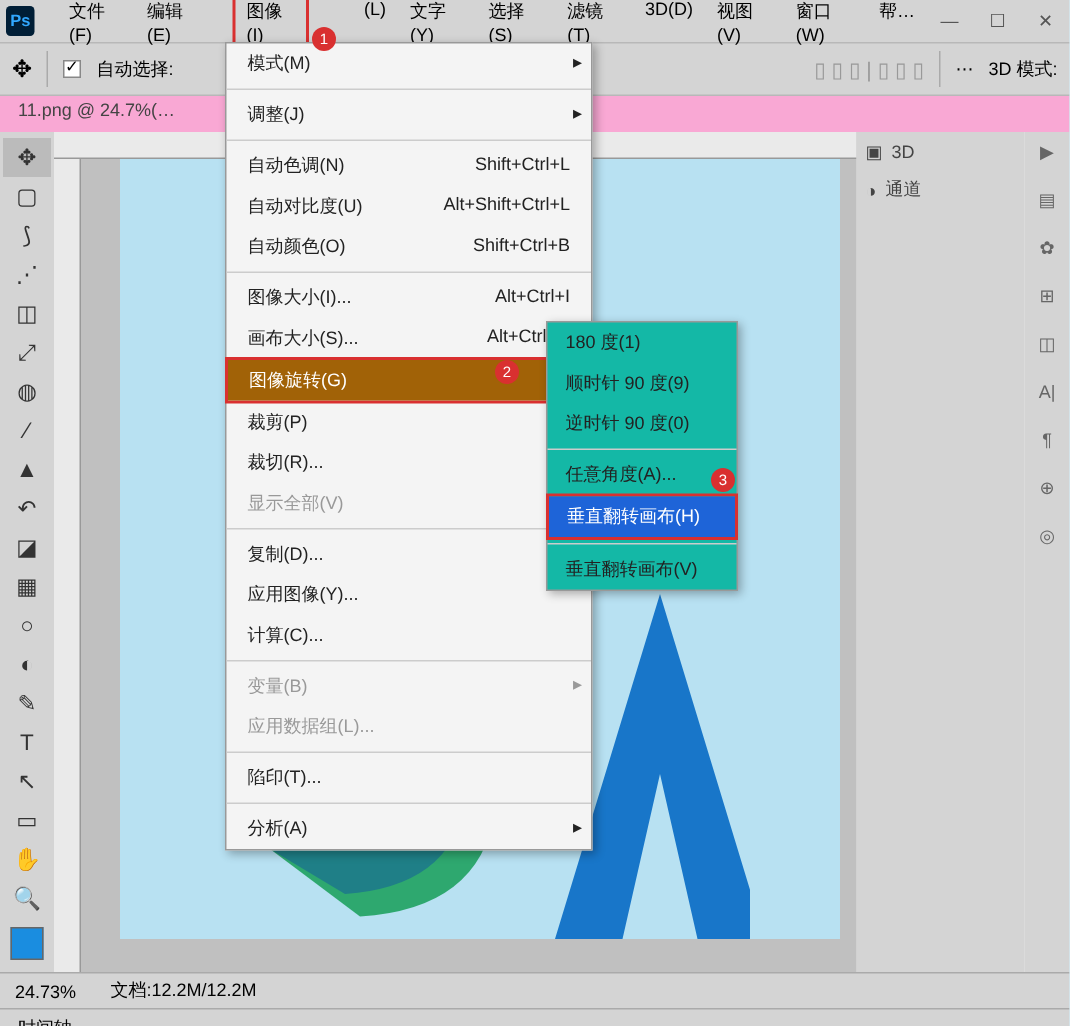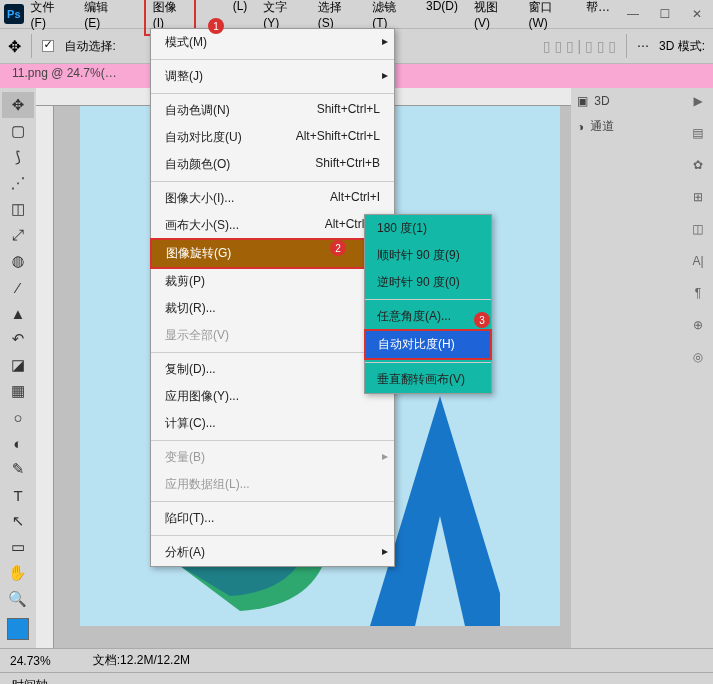--- a/index.html
+++ b/index.html
@@ -1,18 +1,18 @@
 <!DOCTYPE html>
 <html><head>
 <meta charset="utf-8">
 <style>
 *{margin:0;padding:0;box-sizing:border-box;font-family:"Microsoft YaHei",sans-serif;font-size:12px}
 body{background:#f0f0f0;width:713px;height:684px;overflow:hidden;position:relative}
 .titlebar{height:28px;background:#d4d4d4;display:flex;align-items:center;padding:0 0 0 4px}
-.ps-logo{width:20px;height:20px;background:#001e36;color:#31a8ff;display:flex;align-items:center;justify-content:center;font-weight:bold;border-radius:3px;margin-right:0;font-size:11px}
+.ps-logo{width:20px;height:20px;background:#001e36;color:#31a8ff;display:flex;align-items:center;justify-content:center;font-weight:bold;border-radius:3px;margin-right:16px;font-size:11px}
 .menubar{display:flex;gap:2px}
 .menuitem{padding:4px 7px;cursor:pointer}
 .menuitem.hl{border:2px solid #d93030;margin:-2px 12px}
 .winbtns{margin-left:auto;display:flex}
 .winbtn{width:32px;height:28px;display:flex;align-items:center;justify-content:center;color:#555}
 .optbar{height:36px;background:#d4d4d4;border-top:1px solid #b8b8b8;border-bottom:1px solid #b8b8b8;display:flex;align-items:center;padding:0 8px;gap:10px}
 .move-icn{font-size:16px}
 .chk{width:12px;height:12px;border:1px solid #888;display:inline-block;background:#fff;position:relative}
 .chk.on::after{content:"✓";position:absolute;top:-3px;left:0;font-size:11px}
 .sep{width:1px;height:24px;background:#aaa}
@@ -37,21 +37,21 @@
 .dd-item.dis{color:#999}
 .dd-item.hl{background:#a16207;color:#fff}
 .dd-item.arrow::after{content:"▸";position:absolute;right:6px}
 .dd-sep{height:1px;background:#ccc;margin:3px 0}
 .dd-box{border:2px solid #d93030;margin:-1px}
 .submenu{position:absolute;left:364px;top:214px;width:128px;background:#14b8a6;border:1px solid #999;box-shadow:2px 2px 6px rgba(0,0,0,.3);z-index:11}
 .sm-item{padding:5px 12px;color:#222}
 .sm-item.hl{background:#1e64d8;color:#fff}
 .sm-box{border:2px solid #d93030;margin:-1px}
 .badge{position:absolute;width:16px;height:16px;background:#d93030;color:#fff;border-radius:50%;display:flex;align-items:center;justify-content:center;font-size:10px;z-index:20}
-.statusbar{height:24px;background:#d4d4d4;display:flex;align-items:center;padding:0 10px;gap:42px;border-top:1px solid #aaa}
+.statusbar{height:24px;background:#d4d4d4;display:flex;align-items:center;padding:0 10px;gap:23px;border-top:1px solid #aaa}
 .timeline{height:24px;background:#d4d4d4;border-top:1px solid #aaa;padding:4px 12px}
 </style>
 </head>
 <body>
 
 <div class="titlebar">
  <div class="ps-logo">Ps</div>
  <div class="menubar" id="menubar">
       <div class="menuitem">文件(F)</div>
       <div class="menuitem">编辑(E)</div>
@@ -224,21 +224,21 @@
       <span>分析(A)</span>
     </div>
   </div>
 <div class="submenu" id="sm">
     <div class="sm-item">180 度(1)</div>
     <div class="sm-item">顺时针 90 度(9)</div>
     <div class="sm-item">逆时针 90 度(0)</div>
     <div class="dd-sep"></div>
     <div class="sm-item">任意角度(A)...</div>
     <div class="sm-box">
-      <div class="sm-item hl">自动对比度(H)</div>
+      <div class="sm-item hl">垂直翻转画布(H)</div>
     </div>
     <div class="dd-sep"></div>
     <div class="sm-item">垂直翻转画布(V)</div>
   </div>
 
 <div class="badge" style="left:208px;top:18px">1</div>
 <div class="badge" style="left:330px;top:240px">2</div>
 <div class="badge" style="left:474px;top:312px">3</div>
 
 </body></html>

